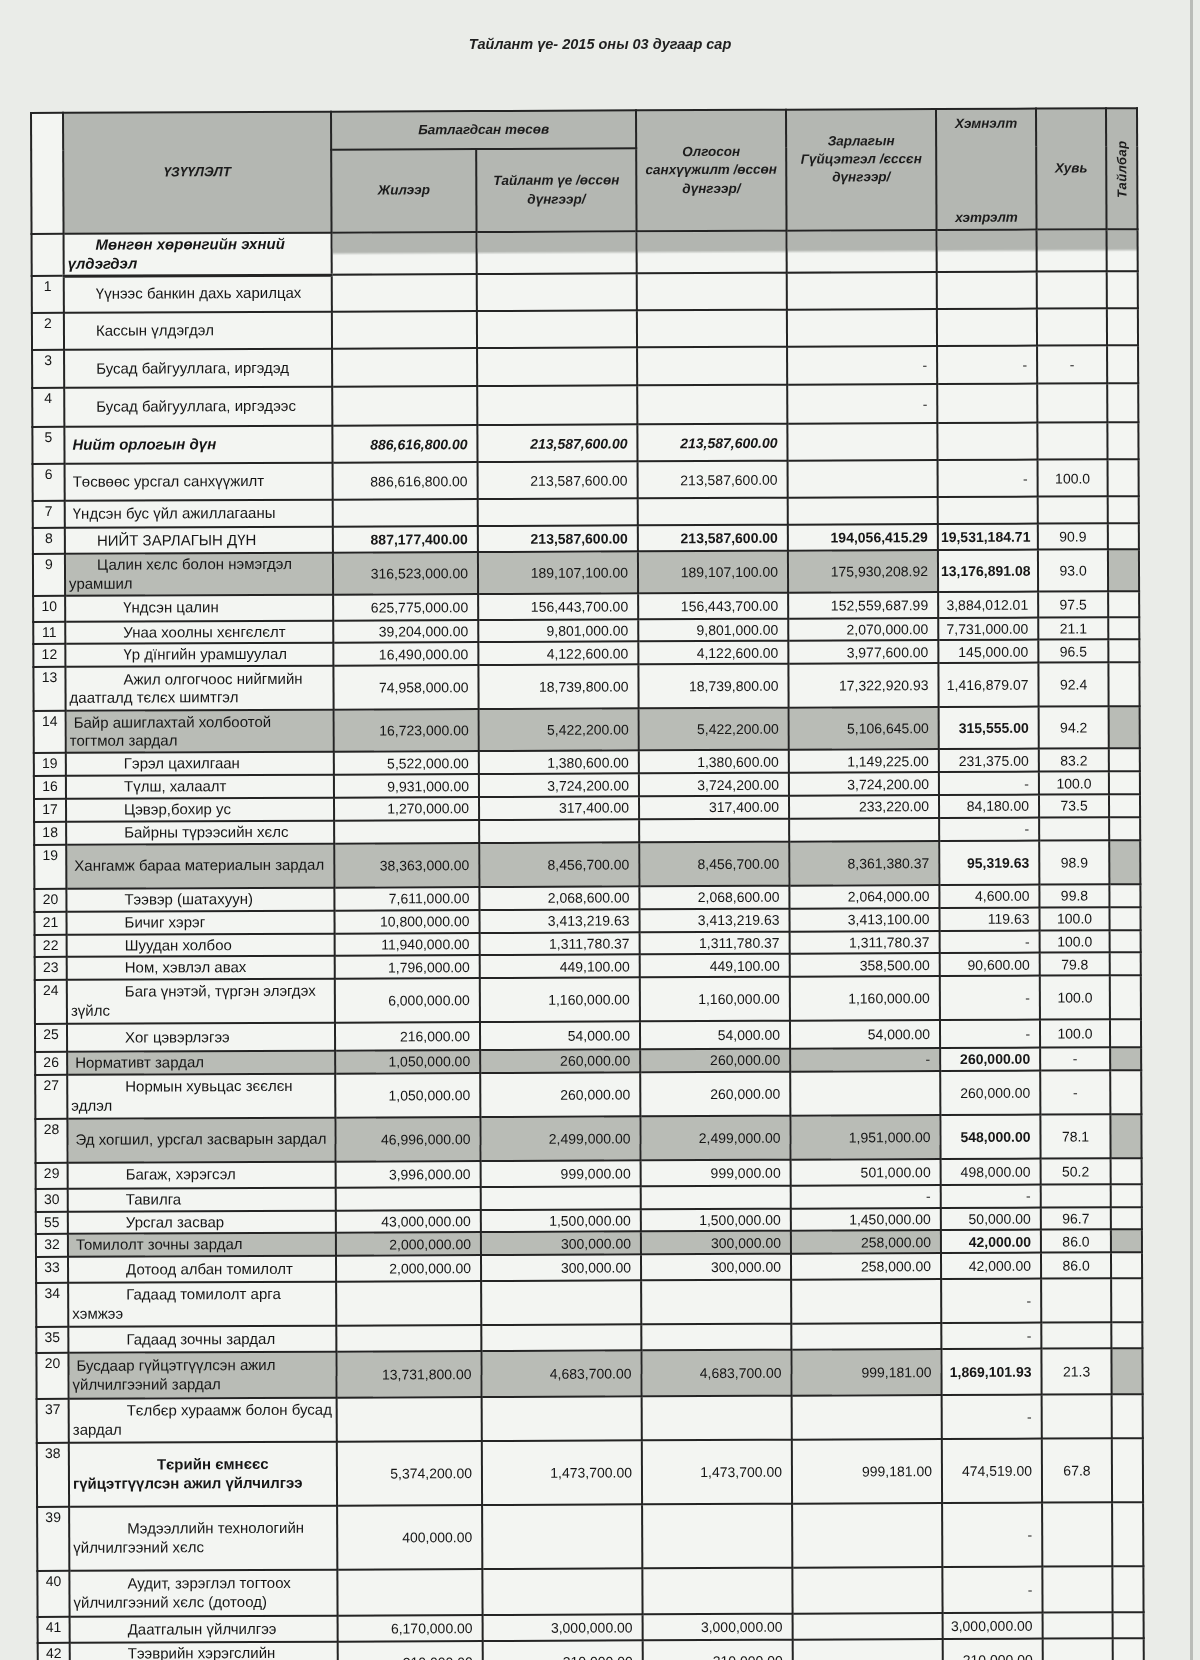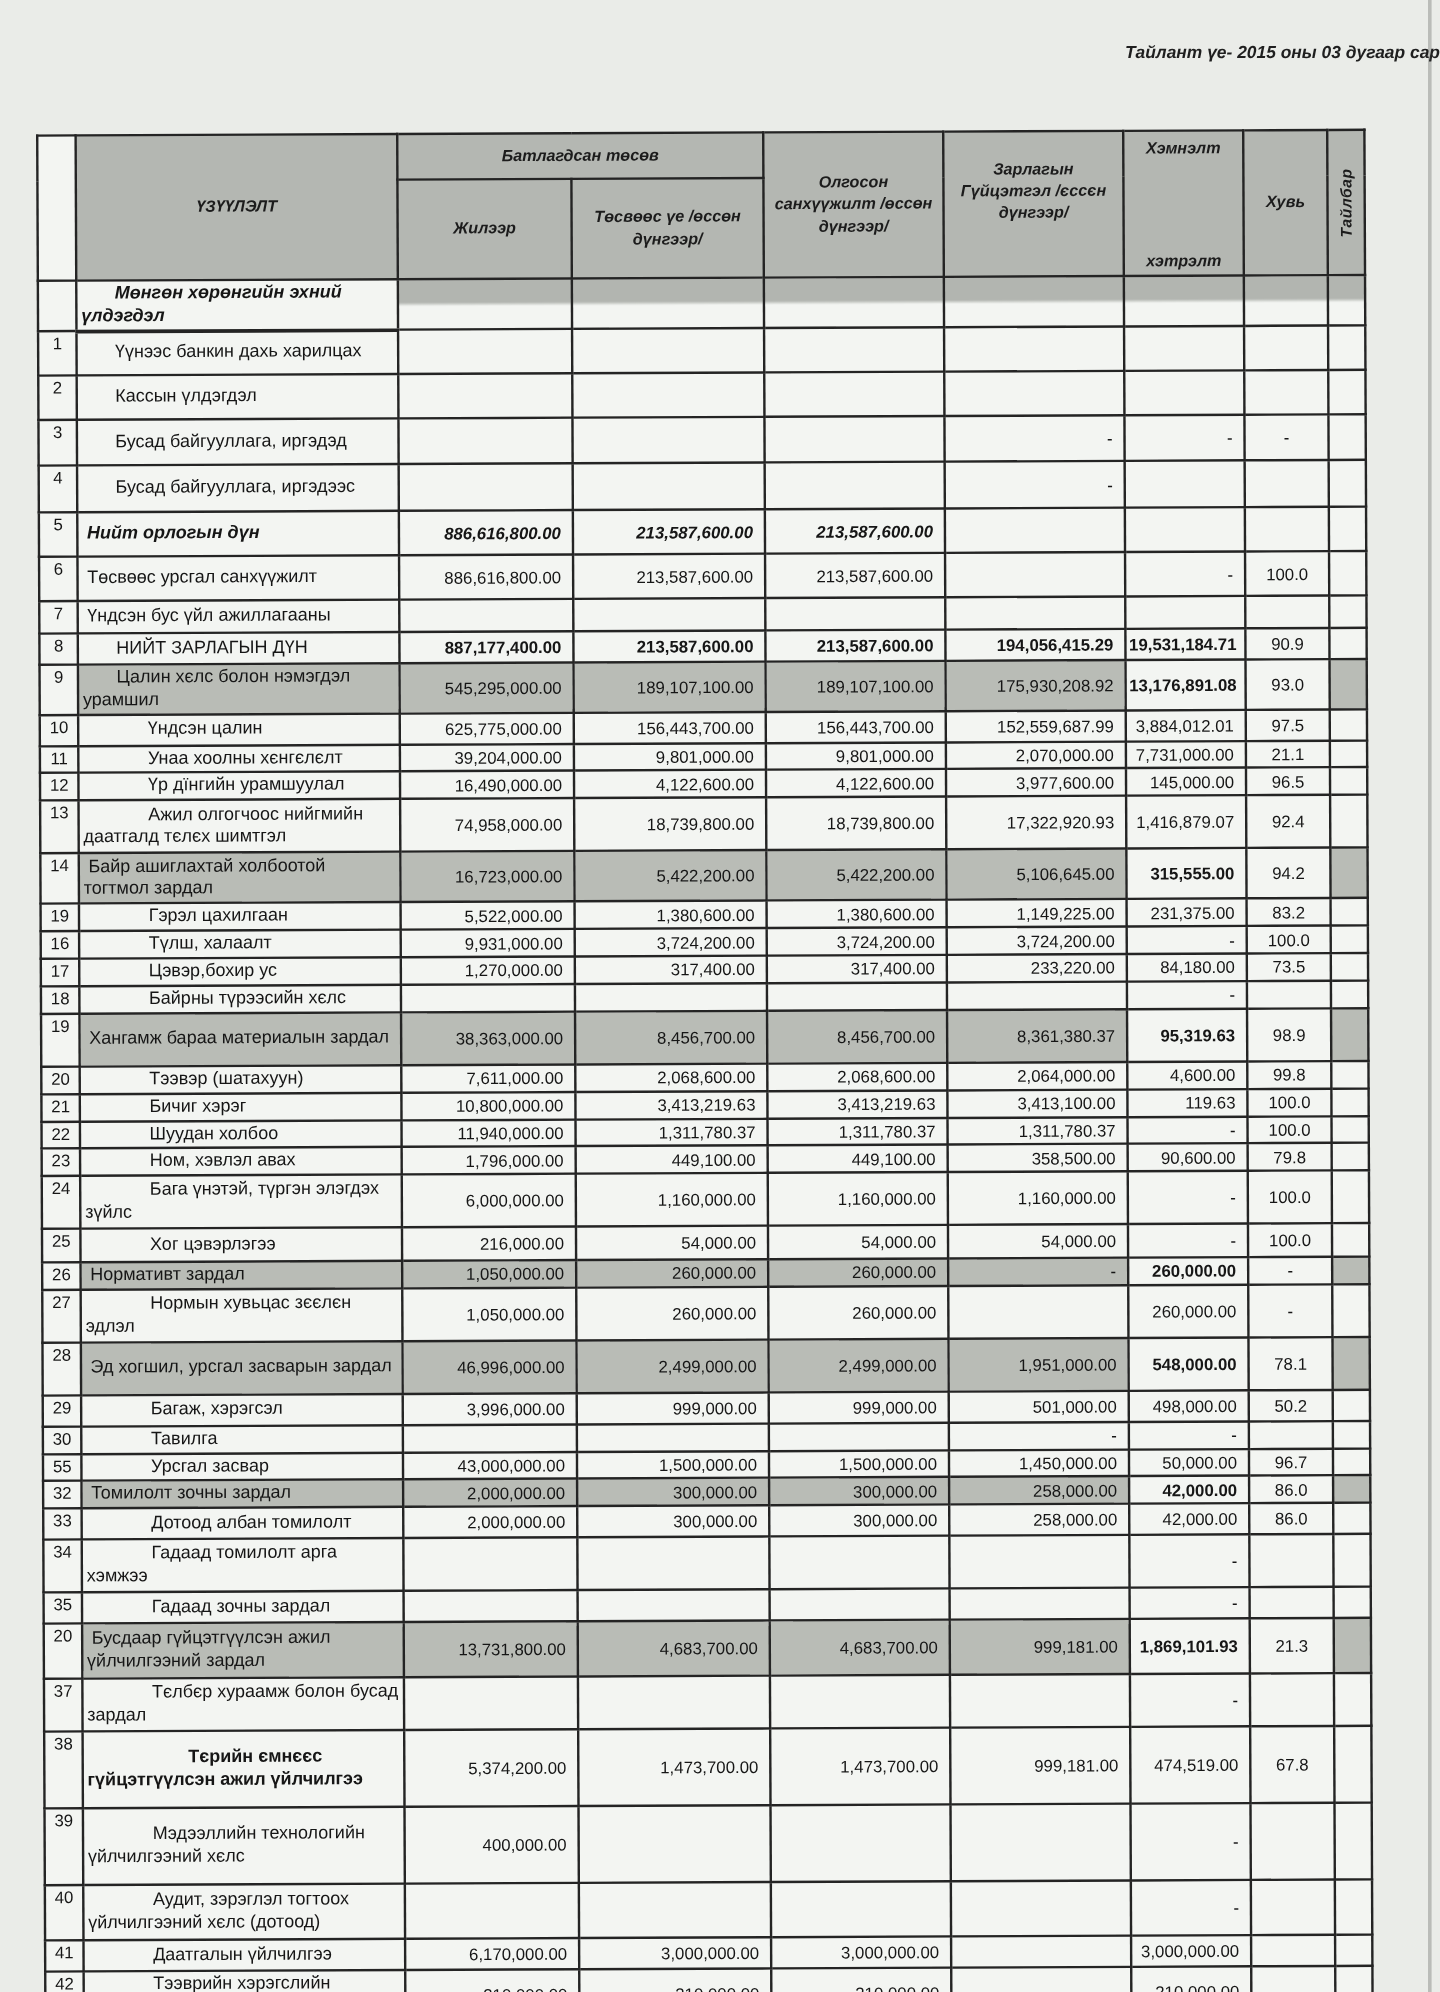--- a/index.html
+++ b/index.html
@@ -8,21 +8,21 @@
     background:#eaece8;
     font-family:"Liberation Sans", sans-serif;
     color:#161616;
   }
   .page{position:absolute;inset:0;}
   .page-title{
     text-align:center;font-size:15.5px;font-weight:bold;letter-spacing:.2px;
     margin:22px 40px 0;color:#1a1a1a;
   }
   .page-subtitle{
-    text-align:right;font-size:14.5px;font-weight:bold;font-style:italic;
+    text-align:center;font-size:14.5px;font-weight:bold;font-style:italic;
     margin-top:36px;color:#1f1f1f;
   }
   .edge-line{
     position:absolute;right:7px;top:0;width:3px;height:100%;
     background:rgba(60,64,60,.28);
   }
   .table-wrap{
     position:absolute;left:30px;top:112px;width:1106px;
     transform:rotate(-0.25deg);transform-origin:top left;
   }
@@ -96,21 +96,21 @@
               <span>хэтрэлт</span>
             </div>
           </th>
           <th rowspan="2">Хувь</th>
           <th rowspan="2" class="tailbar">
             <div>Тайлбар</div>
           </th>
         </tr>
         <tr style="height:78px">
           <th>Жилээр</th>
-          <th>Төсвөөс үе /өссөн дүнгээр/</th>
+          <th>Тайлант үе /өссөн дүнгээр/</th>
         </tr>
       </thead>
       <tbody id="rows">
           <tr class="opening ind1" style="height: 34px;">
             <td class="c-no"></td>
             <td class="c-label">
               <span class="lbl">Мөнгөн хөрөнгийн эхний үлдэгдэл</span>
             </td>
             <td class="c-num smear"></td>
             <td class="c-num smear"></td>
@@ -222,21 +222,21 @@
             <td class="c-num">194,056,415.29</td>
             <td class="c-num">19,531,184.71</td>
             <td class="c-pct">90.9</td>
             <td class="c-note"></td>
           </tr>
           <tr class="shaded ind1" style="height: 38px;">
             <td class="c-no">9</td>
             <td class="c-label g">
               <span class="lbl">Цалин хєлс болон нэмэгдэл урамшил</span>
             </td>
-            <td class="c-num g">545,295,000.00</td>
+            <td class="c-num g">316,523,000.00</td>
             <td class="c-num g">189,107,100.00</td>
             <td class="c-num g">189,107,100.00</td>
             <td class="c-num g">175,930,208.92</td>
             <td class="c-num b">13,176,891.08</td>
             <td class="c-pct">93.0</td>
             <td class="c-note g"></td>
           </tr>
           <tr class="plain ind2" style="height: 26px;">
             <td class="c-no">10</td>
             <td class="c-label">

